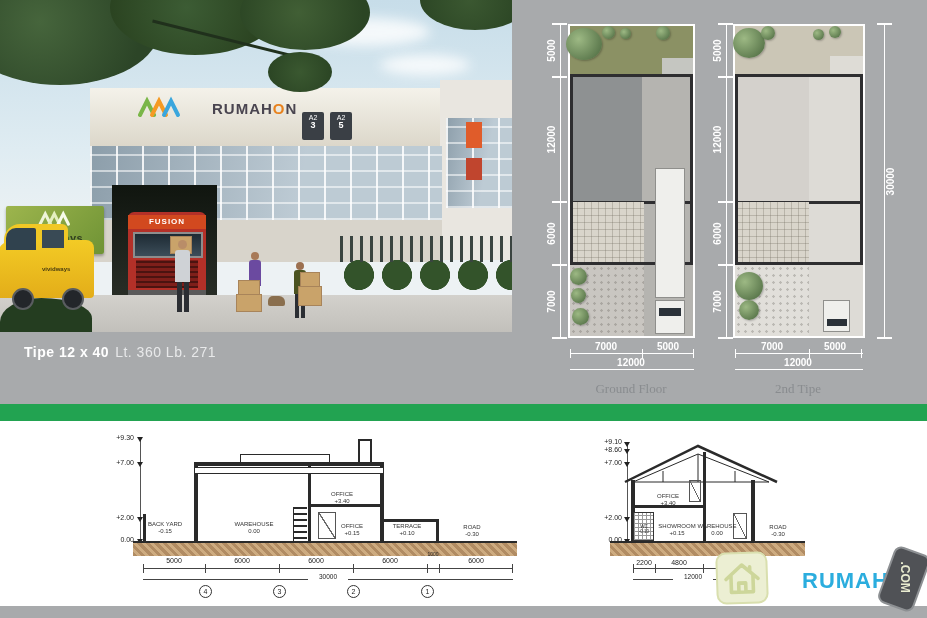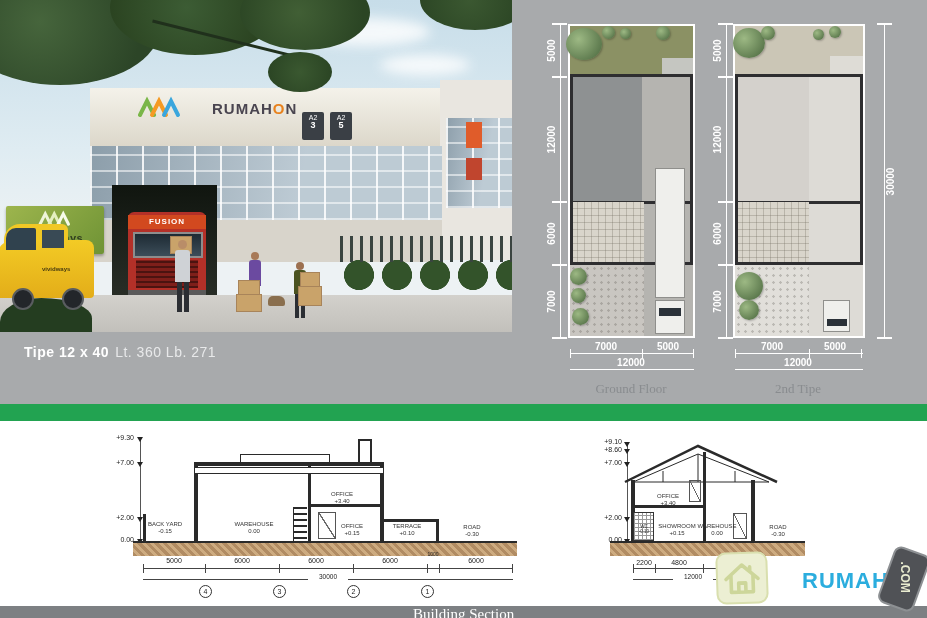--- a/index.html
+++ b/index.html
@@ -435,17 +435,14 @@
   <div class="abs logo-tile" style="left:716px;top:552px;width:52px;height:52px;z-index:6;">
     <svg width="48" height="48" viewBox="0 0 48 48">
       <path d="M8 25 L24 11 L40 25 M13 21.5 V38 H35 V21.5 M20.5 38 V29 H27.5 V38 M32 13 V17.5" stroke="#cdd69a" stroke-width="3.6" fill="none" stroke-linecap="round" stroke-linejoin="round"></path>
     </svg>
   </div>
   <div class="abs logo-w1" id="logo-word1" style="left: 773px; top: 568px; z-index: 6; color: rgb(43, 173, 222); margin-left: 29px;">RUMAH</div>
   <div class="abs logo-badge" style="left:885px;top:549px;width:34px;height:56px;z-index:6;">
     <span>.COM</span>
   </div>
 
-  <div class="abs footer-bar">
-    <div class="footer-text">Building Section</div>
-  </div>
 
 </div>
 
 </body></html>

